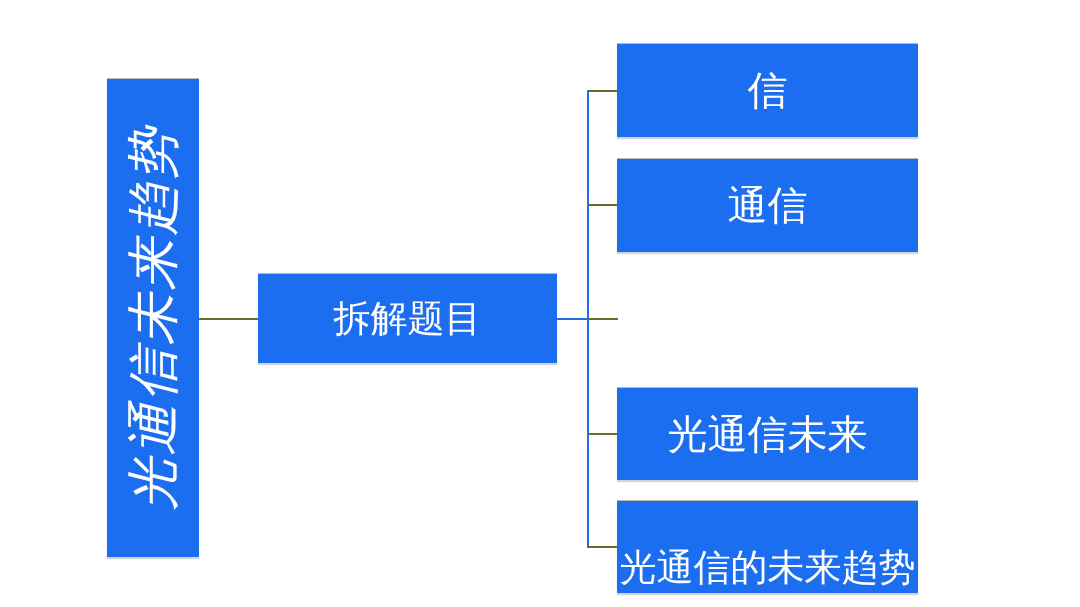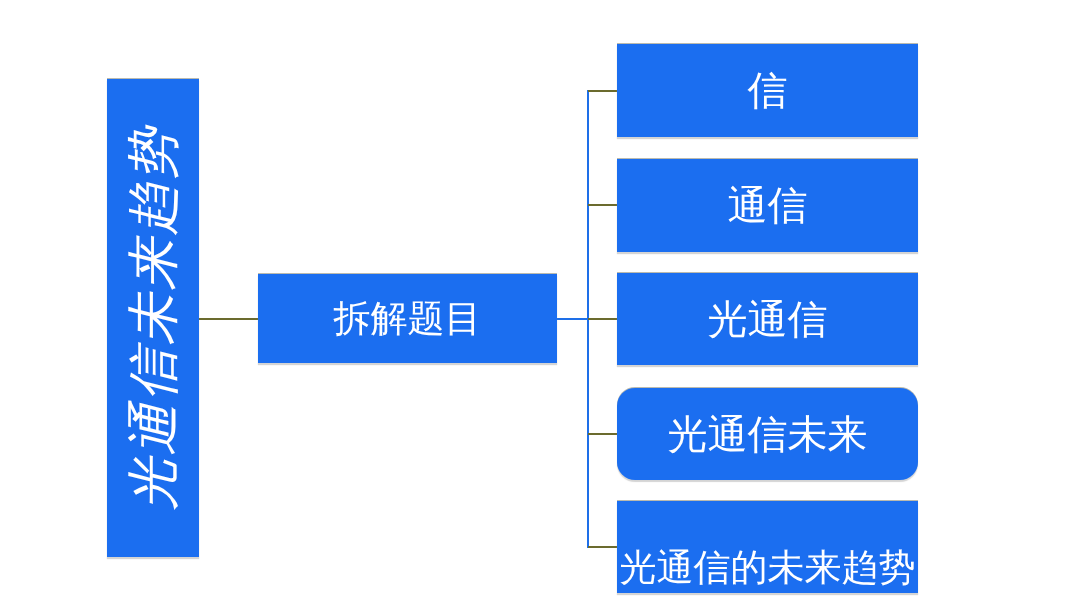--- a/index.html
+++ b/index.html
@@ -46,21 +46,21 @@
     font-size: 37px;
   }
   .leaf {
     left: 617px;
     width: 301px; height: 92px;
     font-size: 40px;
   }
   .leaf-1 { top: 44px;  height: 93px; }
   .leaf-2 { top: 159px; height: 93px; }
   .leaf-3 { top: 273px; }
-  .leaf-4 { top: 388px; border-radius: 18px; }
+  .leaf-4 { top: 388px; }
   .leaf-5 { top: 501px; font-size: 37px; align-items: flex-end; }
 
   
   .line {
     position: absolute;
     background: var(--connector-secondary, #6b6b2e);
   }
   .line-blue { background: var(--connector-primary, #1e6fe8); }
 
   .l-root-mid  { left: 199px; top: 318px; width: 59px; height: 2px; }
@@ -94,23 +94,20 @@
   <div class="node node-middle">
     <span>拆解题目</span>
   </div>
 
   <div class="node leaf leaf-1">
     <span>信</span>
   </div>
   <div class="node leaf leaf-2">
     <span>通信</span>
   </div>
-  <div class="node leaf leaf-3">
-    <span>光通信</span>
-  </div>
   <div class="node leaf leaf-4">
     <span>光通信未来</span>
   </div>
   <div class="node leaf leaf-5">
     <span>光通信的未来趋势</span>
   </div>
 
 </div>
 
 </body></html>

